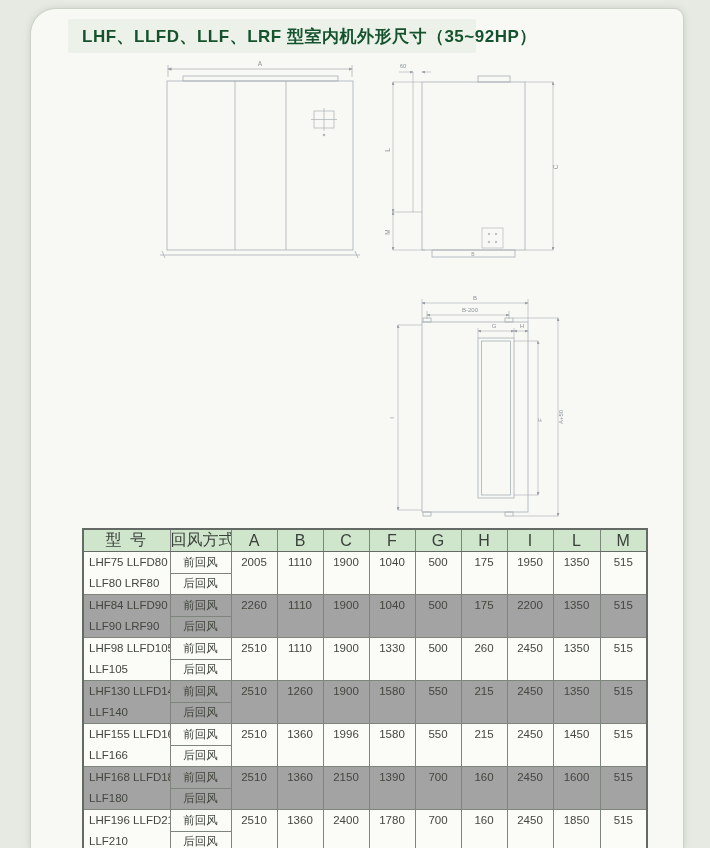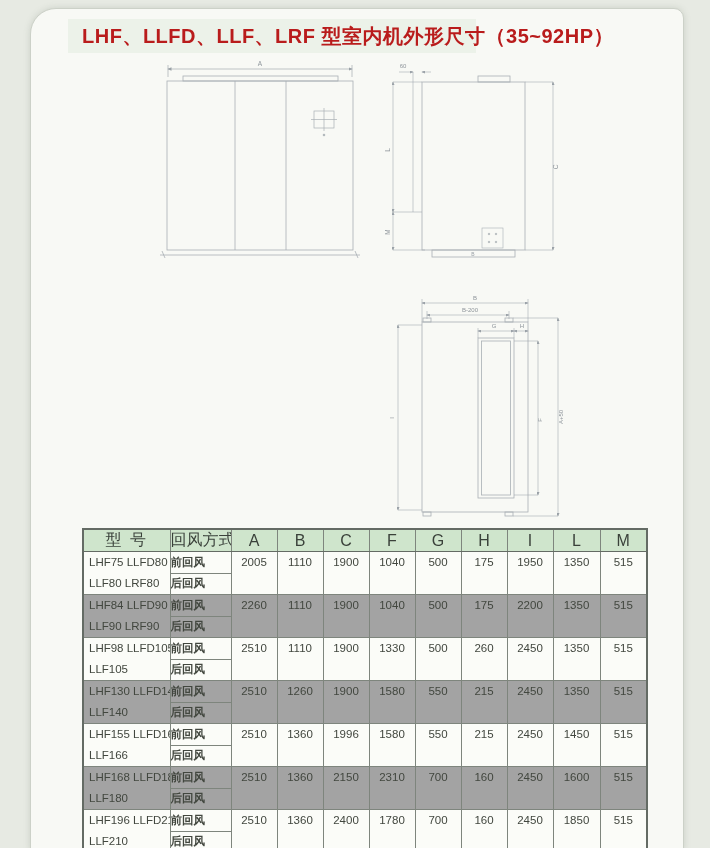--- a/index.html
+++ b/index.html
@@ -12,21 +12,21 @@
     background:#f8f9f5; border:1px solid #ccd1c8;
     border-radius:26px 10px 0 0;
     box-shadow:0 0 6px rgba(120,130,115,.25);
   }
   .title-band {
     position:absolute; left:68px; top:19px; width:408px; height:34px;
     background:#ecf2e9; display:flex; align-items:center; padding-left:14px;
     box-sizing:border-box;
   }
   .title-band span {
-    font-size:20px; font-weight:bold; color:#b91c1c; letter-spacing:.5px;
+    font-size:17px; font-weight:bold; color:#14532d; letter-spacing:.5px;
     white-space:nowrap;
   }
   .drawing { position:absolute; }
   .drawing svg text { font-family:"Liberation Sans","DejaVu Sans",sans-serif; }
 
   
   .dim-table {
     position:absolute; left:82px; top:528px;
     border-collapse:collapse; table-layout:fixed; width:564px;
     border:2px solid #646b64;
@@ -36,21 +36,21 @@
     padding:0; overflow:hidden; white-space:nowrap;
   }
   .dim-table th {
     background:#cfe5cc; font-weight:normal; height:21px; color:#3a413a;
     border-bottom:1.5px solid #646b64; font-size:16px;
   }
   .dim-table th.model-h { letter-spacing:2px; }
   tr.grp-row td { height:20.5px; }
   td.model { text-align:left; vertical-align:top; }
   td.model div { height:20.6px; line-height:20.6px; padding-left:5px; }
-  td.air { text-align:left;font-weight:bold; }
+  td.air { text-align:center; }
   td.val { text-align:center; vertical-align:top; padding-top:4px; }
   .g-white td { background:#fbfcf8;margin-left:43px; }
   .g-green td { background:#a3a3a3; }
 </style>
 </head>
 <body>
 
 <div id="viewport">
   <div class="page"></div>
 
@@ -334,21 +334,21 @@
 
       <tr class="grp-row g-green">
         <td class="model" rowspan="2">
           <div>LHF168  LLFD180</div>
           <div>LLF180</div>
         </td>
         <td class="air">前回风</td>
         <td class="val" rowspan="2">2510</td>
         <td class="val" rowspan="2">1360</td>
         <td class="val" rowspan="2">2150</td>
-        <td class="val" rowspan="2">2310</td>
+        <td class="val" rowspan="2">1390</td>
         <td class="val" rowspan="2">700</td>
         <td class="val" rowspan="2">160</td>
         <td class="val" rowspan="2">2450</td>
         <td class="val" rowspan="2">1600</td>
         <td class="val" rowspan="2">515</td>
       </tr>
       <tr class="grp-row g-green">
         <td class="air">后回风</td>
       </tr>
 

